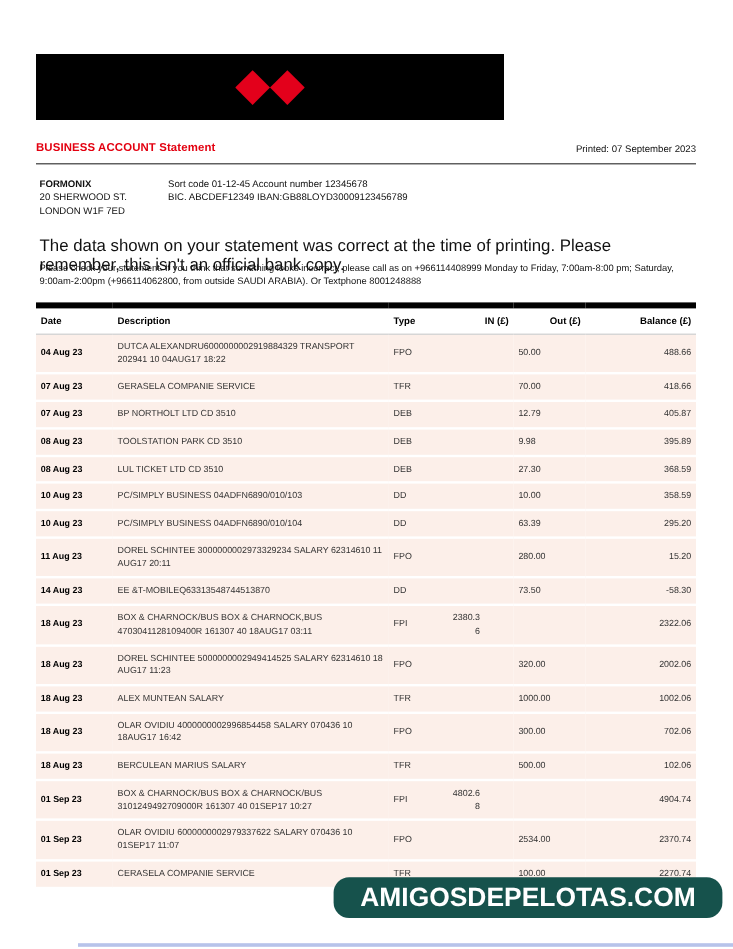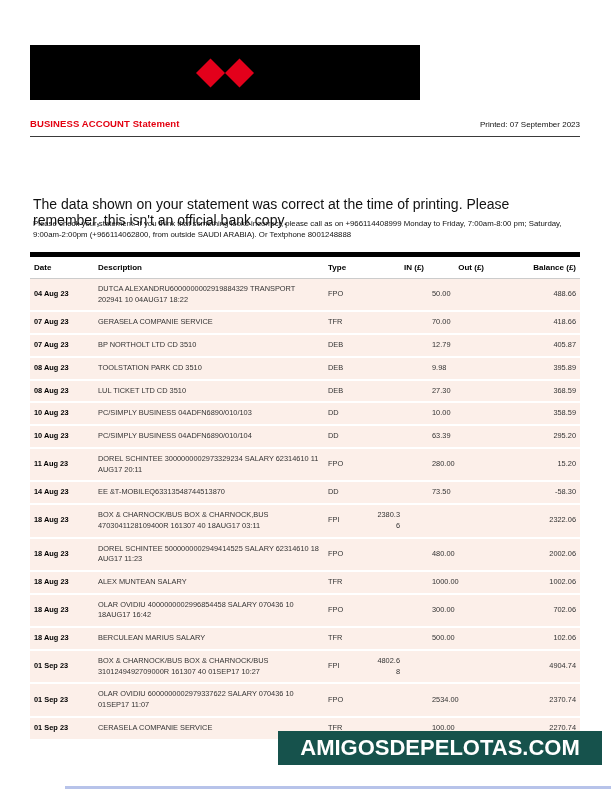--- a/index.html
+++ b/index.html
@@ -53,21 +53,21 @@
   td.col-date { font-weight:bold; color:#000;margin-left:16px; }
   th.col-in, th.col-out, th.col-balance { text-align:right; }
   td.col-in { text-align:right; padding-right:28px; }
   td.col-out { }
   td.col-balance { text-align:right; }
 
   .watermark {
     position:absolute; right:9px; top:731px; height:34px; min-width:324px;
     background:#16524c; color:#fff;
     display:flex; align-items:center; justify-content:center;
-    font-size:22px; font-weight:bold; letter-spacing:0px; padding:0 10px;
+    font-size:22px; font-weight:bold; letter-spacing:0px; padding:0 10px;border-radius:13px;
   }
 
   .bottom-line { position:absolute; left:65px; top:786px; width:546px; height:3px; background:#b7c3ea; }
 </style>
 </head>
 <body>
 
 <div class="page">
 
   <div class="banner">
@@ -78,20 +78,31 @@
     </svg>
   </div>
 
   <div class="title-row">
     <span class="statement-title">BUSINESS ACCOUNT Statement</span>
     <span class="printed">Printed: 07 September 2023</span>
   </div>
 
   <div class="rule"></div>
 
+  <div class="account-block">
+    <div class="addr">
+      <div class="name">FORMONIX</div>
+      <div>20 SHERWOOD ST.</div>
+      <div>LONDON W1F 7ED</div>
+    </div>
+    <div class="codes">
+      <div>Sort code 01-12-45  Account number 12345678</div>
+      <div>BIC. ABCDEF12349   IBAN:GB88LOYD30009123456789</div>
+    </div>
+  </div>
 
   <p class="notice1">The data shown on your statement was correct at the time of printing. Please remember, this isn't an official bank copy.</p>
   <p class="notice2">Please check your statement. If you think that something looks incorrect, please call as on +966114408999 Monday to Friday, 7:00am-8:00 pm; Saturday, 9:00am-2:00pm (+966114062800, from outside SAUDI ARABIA). Or Textphone 8001248888</p>
 
   <table class="tx-table">
     <colgroup>
       <col style="width:64px">
         <col style="width:230px">
         <col style="width:46px">
       <col style="width:58px">
@@ -187,21 +198,21 @@
           <td class="col-type">FPI</td>
           <td class="col-in">2380.36</td>
           <td class="col-out"></td>
           <td class="col-balance">2322.06</td>
         </tr>
         <tr>
           <td class="col-date">18 Aug 23</td>
           <td class="col-description">DOREL SCHINTEE 5000000002949414525 SALARY 62314610 18 AUG17 11:23</td>
           <td class="col-type">FPO</td>
           <td class="col-in"></td>
-          <td class="col-out">480.00</td>
+          <td class="col-out">320.00</td>
           <td class="col-balance">2002.06</td>
         </tr>
         <tr>
           <td class="col-date">18 Aug 23</td>
           <td class="col-description">ALEX MUNTEAN SALARY</td>
           <td class="col-type">TFR</td>
           <td class="col-in"></td>
           <td class="col-out">1000.00</td>
           <td class="col-balance">1002.06</td>
         </tr>

